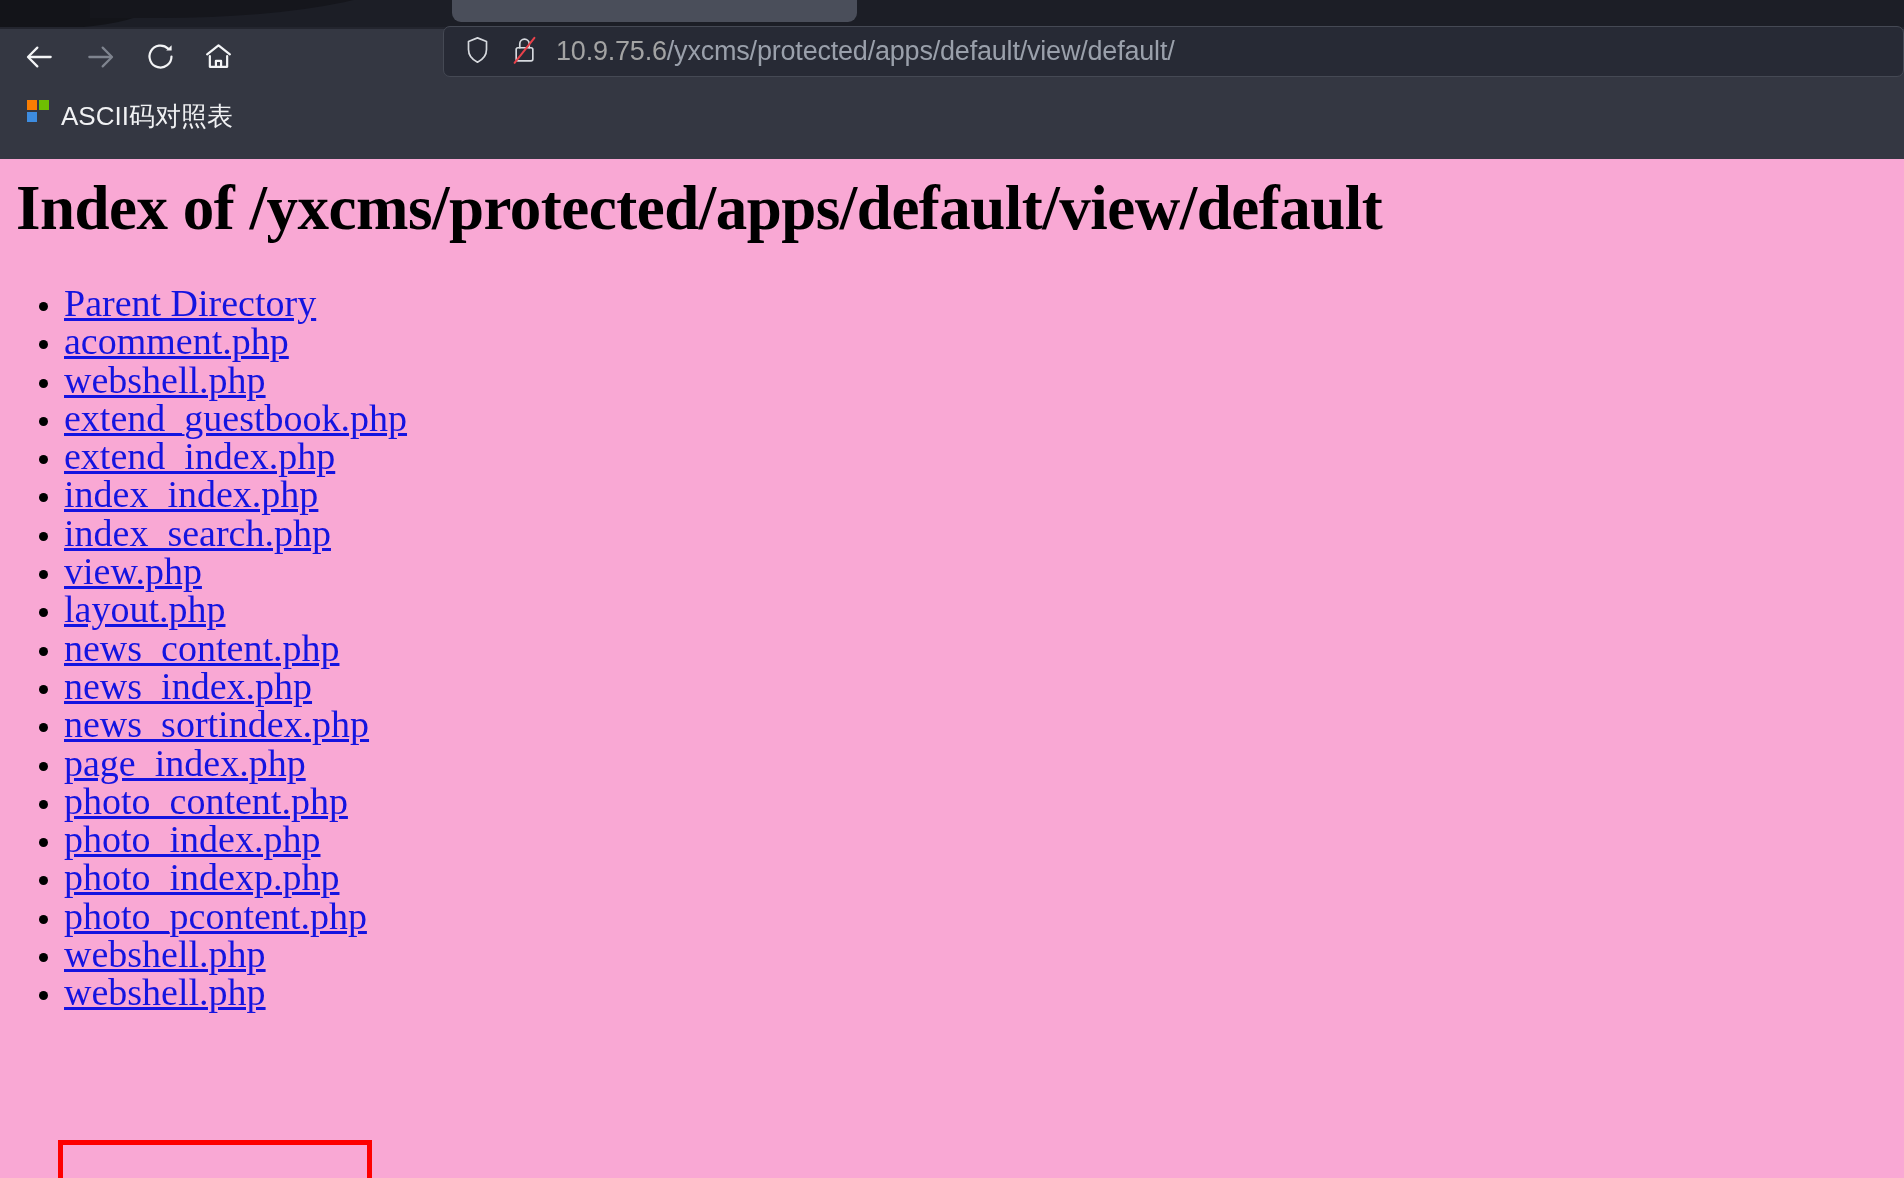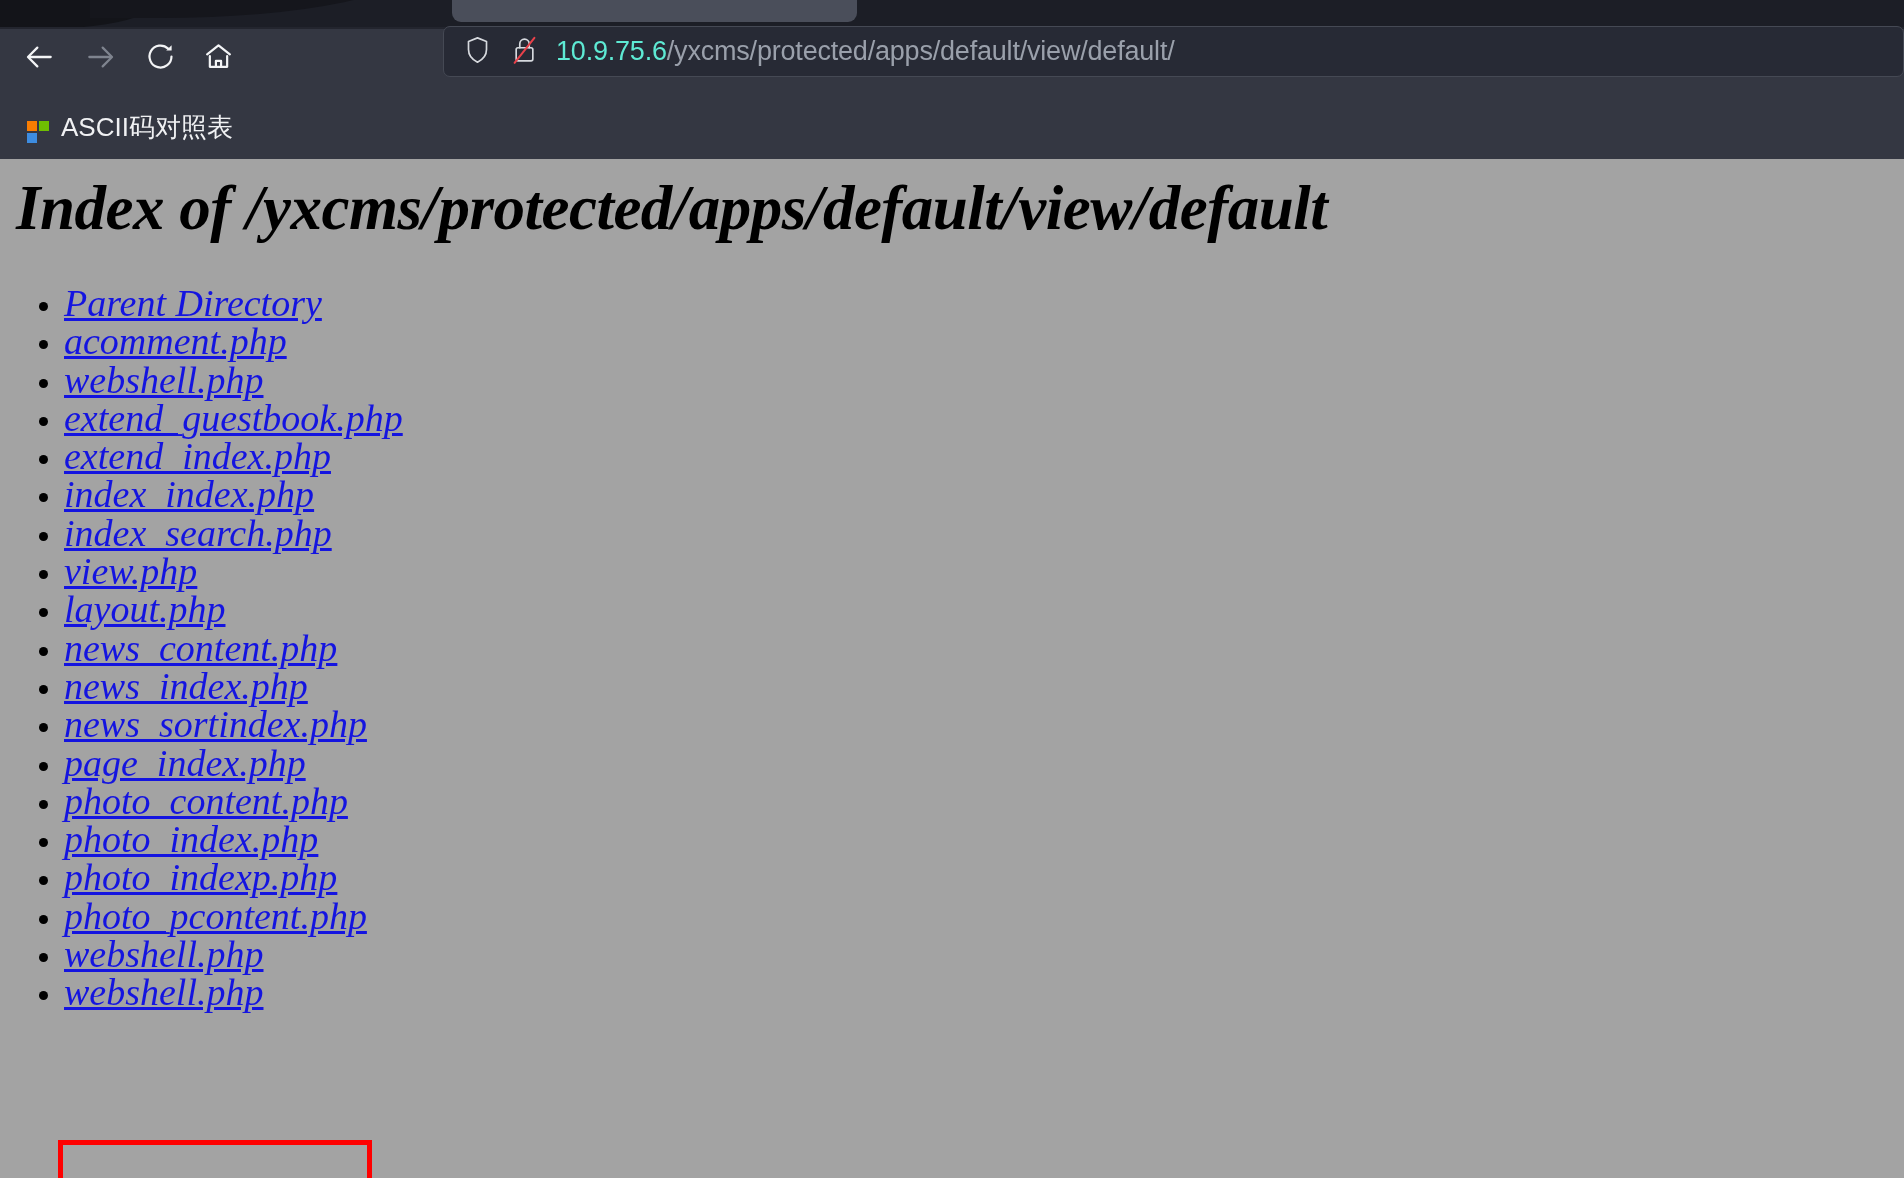--- a/index.html
+++ b/index.html
@@ -100,35 +100,35 @@
   }
   #shield-icon { flex: 0 0 auto; margin-right: 20px; }
   #insecure-lock-icon { flex: 0 0 auto; margin-right: 18px; }
   #url-text {
     font-family: "Liberation Sans", sans-serif;
     font-size: 27px;
     letter-spacing: -0.2px;
     white-space: nowrap;
     color: #9aa0ab;
   }
-  #url-text .url-host { color: #5eead4; }
+  #url-text .url-host { color: #a3a3a3; }
 
   
   #bookmarks-bar {
     position: absolute;
     top: 85px; left: 0;
     width: 1904px;
     height: 74px;
     display: flex;
     align-items: center;
     padding-left: 18px;
   }
   #bookmark-item-ascii {
     display: flex;
-    align-items: flex-end;
+    align-items: flex-start;
     height: 46px;
     padding: 0 8px;
     border-radius: 5px;
     cursor: pointer;
   }
   #ascii-favicon {
     position: relative;
     width: 24px; height: 25px;
     flex: 0 0 auto;
     margin-right: 11px;
@@ -147,23 +147,22 @@
     color: #f0f1f3;
     white-space: nowrap;
   }
 
   
   #page-content {
     position: absolute;
     top: 159px; left: 0;
     width: 1904px;
     height: 1019px;
-    background: #a3a3a3;
+    background: #f9a8d4;
     overflow: hidden;
-    font-style: italic;
   }
   #directory-heading {
     margin: 0;
     padding: 0;
     position: absolute;
     top: 12px;
     left: 16px;
     font-family: "Liberation Serif", serif;
     font-weight: bold;
     font-size: 63px;

